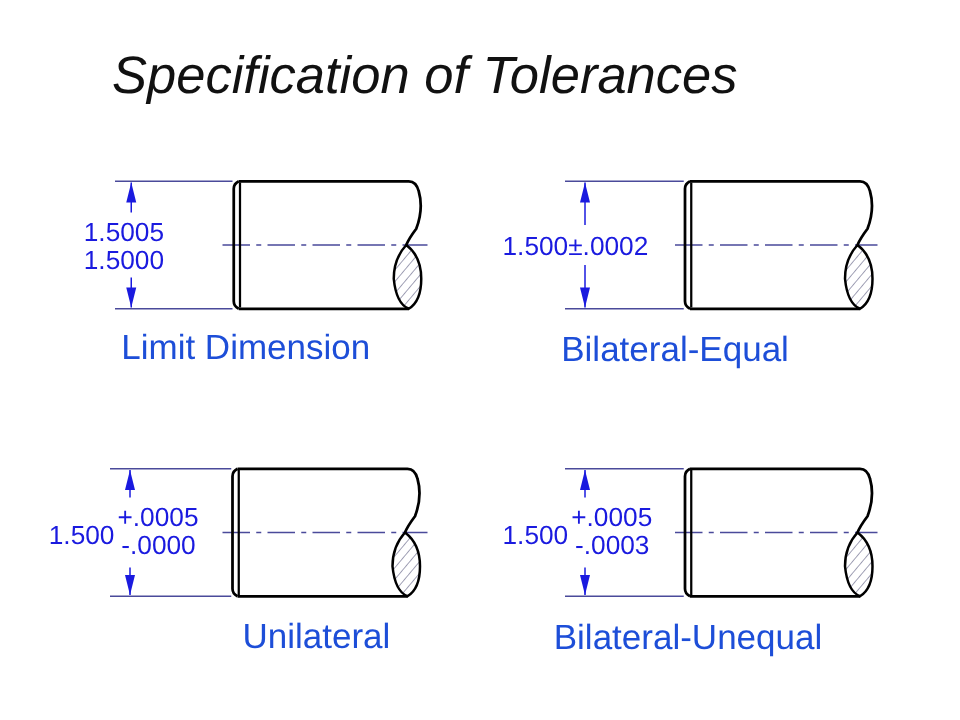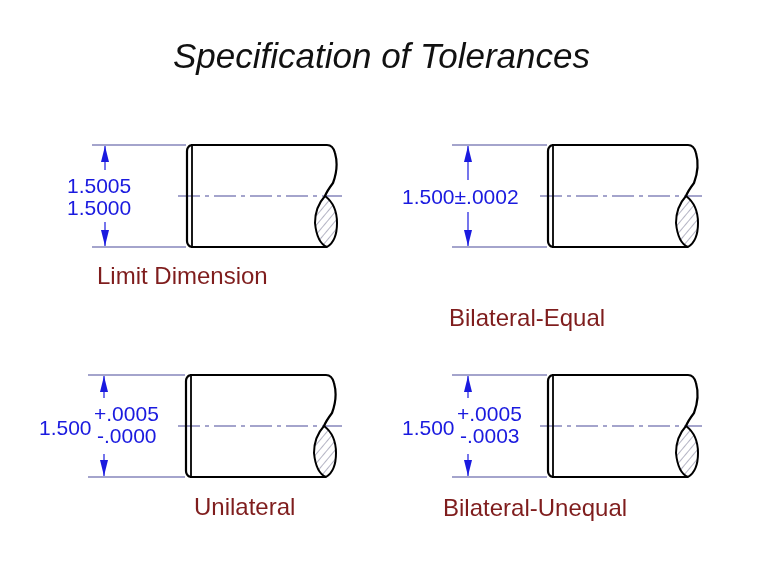--- a/index.html
+++ b/index.html
@@ -1,21 +1,21 @@
 <!DOCTYPE html>
 <html><head>
 <meta charset="utf-8">
 <style>
   html, body { margin: 0; padding: 0; background: #ffffff; }
   body { width: 768px; height: 576px; position: relative; overflow: hidden;
          font-family: "Liberation Sans", sans-serif; }
   .title { position: absolute; left: 0; top: 36px; width: 648px; text-align: right;
            padding-right: 58px; box-sizing: border-box; font-style: italic;
-           font-size: 35px; color: #111; }
-  .caption { position: absolute; font-size: 24px; color: #7f1d1d; white-space: nowrap; }
+           font-size: 42px; color: #111; }
+  .caption { position: absolute; font-size: 28px; color: #1d4ed8; white-space: nowrap; }
   svg.drawing { position: absolute; left: 0; top: 0; }
   .dimtext { font-family: "Liberation Sans", sans-serif; fill: #1a1adf; }
 </style>
 </head>
 <body>
 
 <div class="title">Specification of Tolerances</div>
 
 <svg class="drawing" width="768" height="576" viewBox="0 0 768 576">
   <defs>
@@ -83,15 +83,15 @@
     <polygon points="468,476 464,460 472,460" fill="#1a1adf"></polygon>
     <text class="dimtext" x="402" y="435" font-size="21">1.500</text>
     <text class="dimtext" x="457" y="421" font-size="21">+.0005</text>
     <text class="dimtext" x="460" y="443" font-size="21">-.0003</text>
     <line x1="540" y1="426" x2="702" y2="426" stroke="#4a4a9a" stroke-width="1.1" stroke-dasharray="22,5,4,5"></line>
     <use href="#shaft" x="548" y="375"></use>
   </g>
 </svg>
 
 <div class="caption" style="left:97px; top:262px;">Limit Dimension</div>
-<div class="caption" style="left:449px; top:264px;margin-top:40px;">Bilateral-Equal</div>
+<div class="caption" style="left:449px; top:264px;">Bilateral-Equal</div>
 <div class="caption" style="left:153px; top:493px;margin-left:41px;">Unilateral</div>
 <div class="caption" style="left:443px; top:494px;">Bilateral-Unequal</div>
 
 </body></html>

